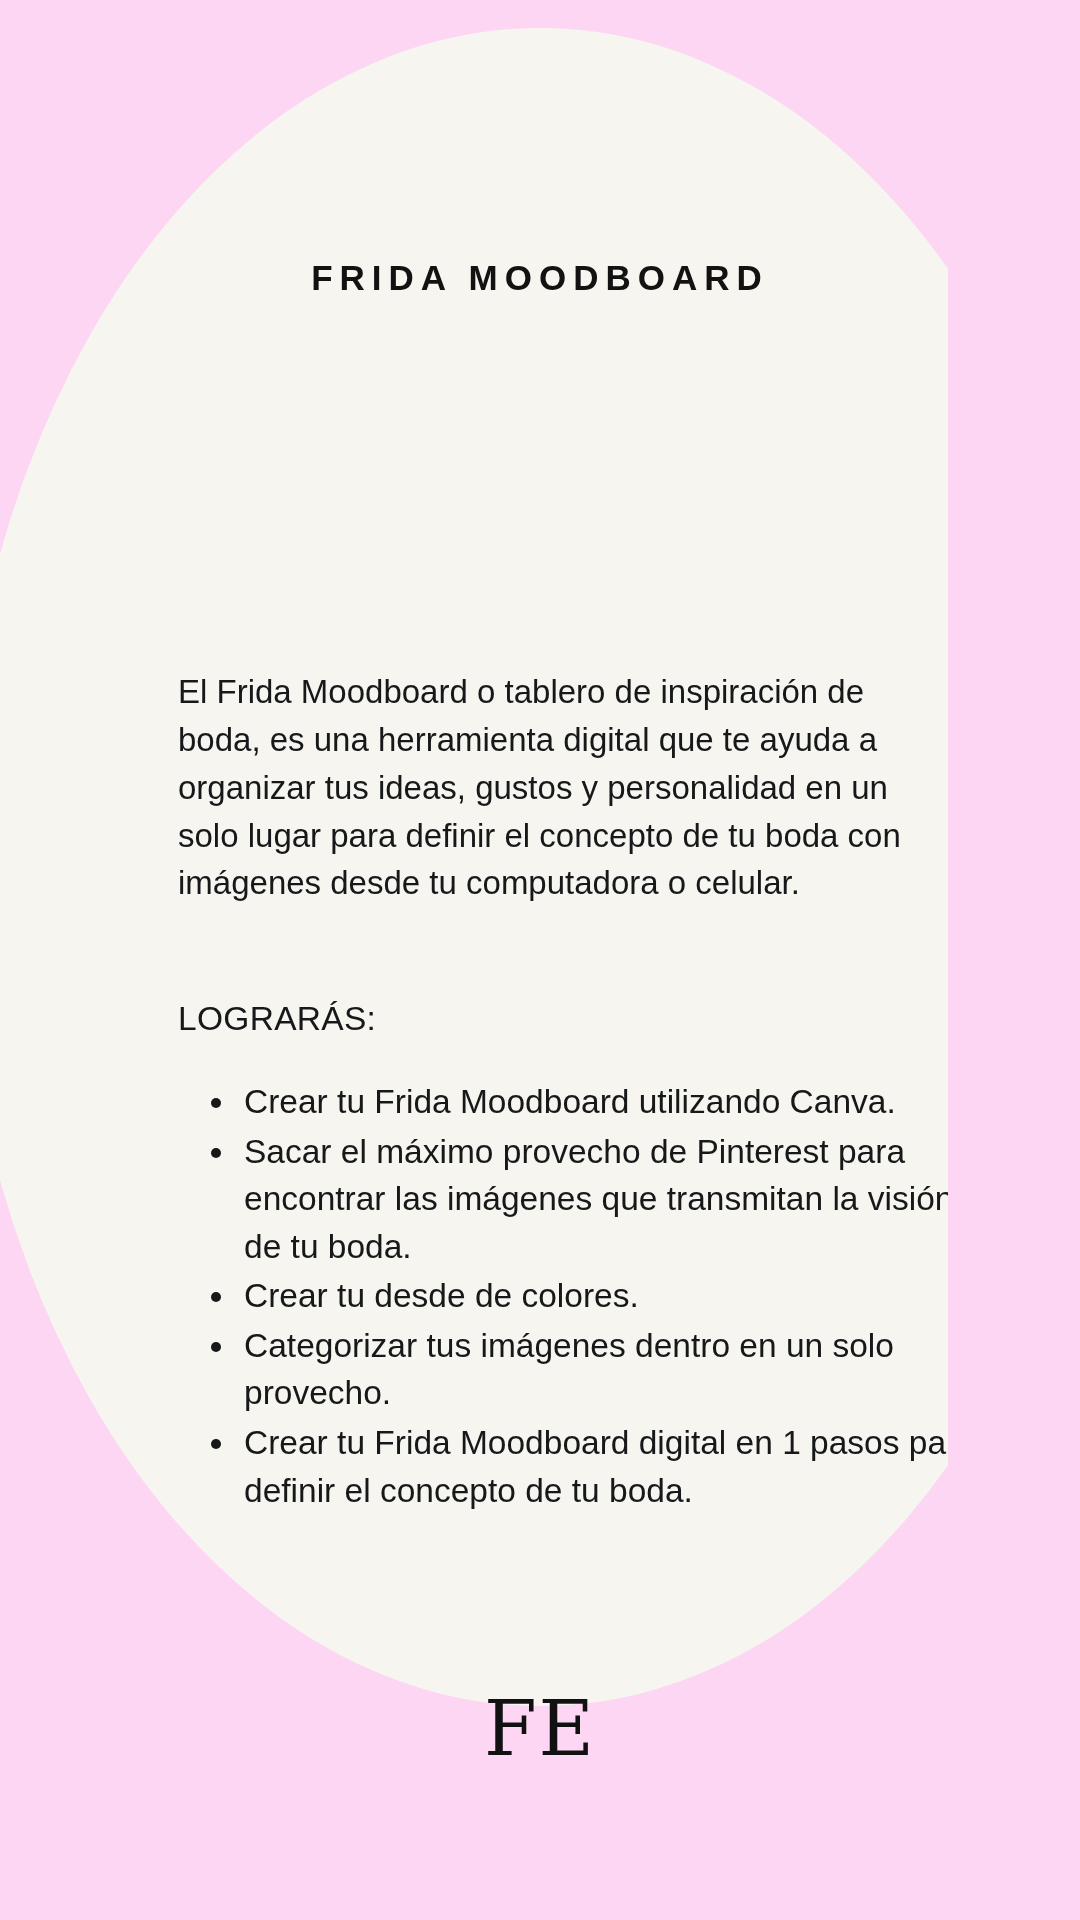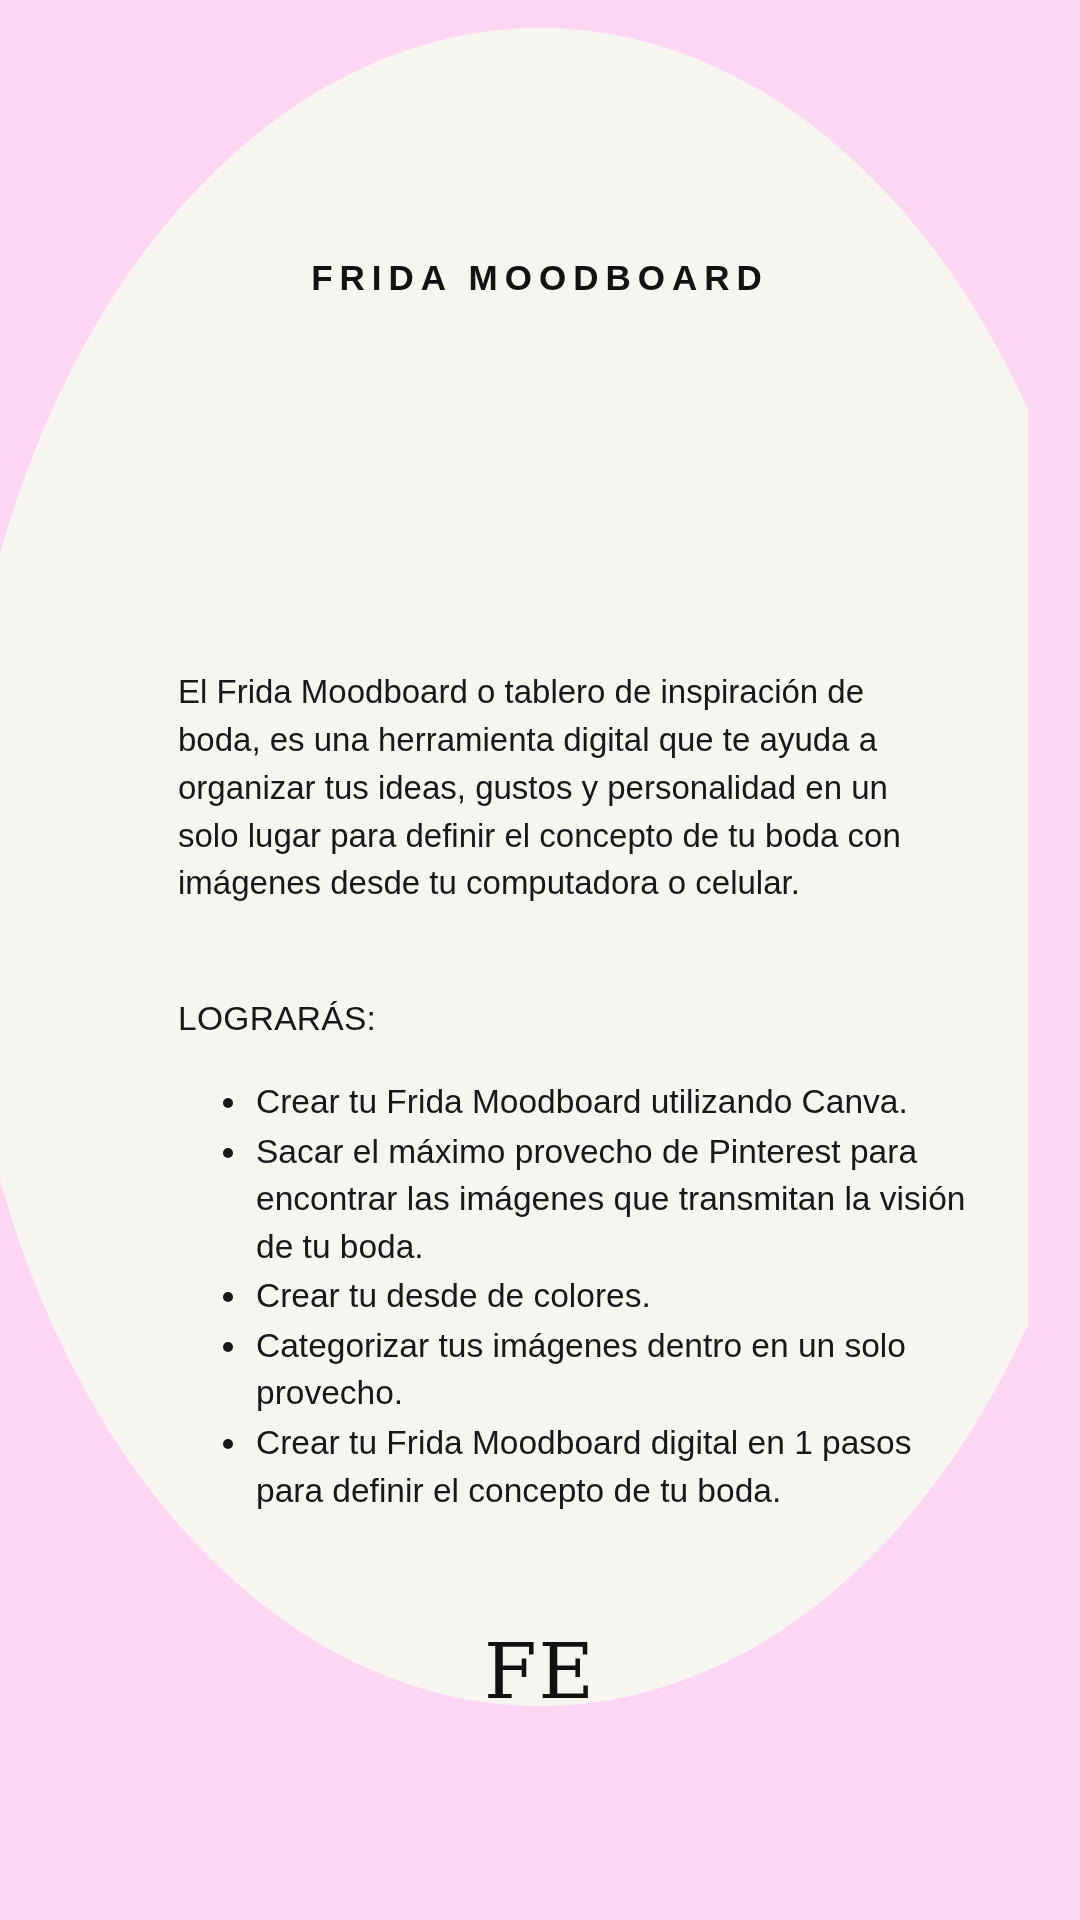--- a/index.html
+++ b/index.html
@@ -10,21 +10,21 @@
     width: 1080px;
     height: 1920px;
     background: #fdd6f3;
     font-family: "Liberation Sans", sans-serif;
     overflow: hidden;
     position: relative;
   }
 
   .page {
     position: relative;
-    width: 1028px;
+    width: 948px;
     height: 1920px;
     overflow: hidden;
   }
 
   
   .cream-ellipse {
     position: absolute;
     left: -42px;
     top: 28px;
     width: 1164px;
@@ -96,28 +96,28 @@
     top: 1078px;
     width: 740px;
     margin: 0;
     padding-left: 60px;
     font-size: 33.5px;
     line-height: 1.42;
     color: #16181a;
     font-weight: 500;
   }
   .bullets li {
-    margin: 0 0 2px 12px;
+    margin: 0 0 2px 0;
     padding-left: 6px;
   }
 
   .logo {
     position: absolute;
     left: 0;
-    top: 1627px;
+    top: 1684px;
     width: 1080px;
     text-align: center;
     font-family: "DejaVu Serif", "Liberation Serif", serif;
     font-size: 76px;
     letter-spacing: 2px;
     color: #111111;
   }
 </style>
 </head>
 <body>

